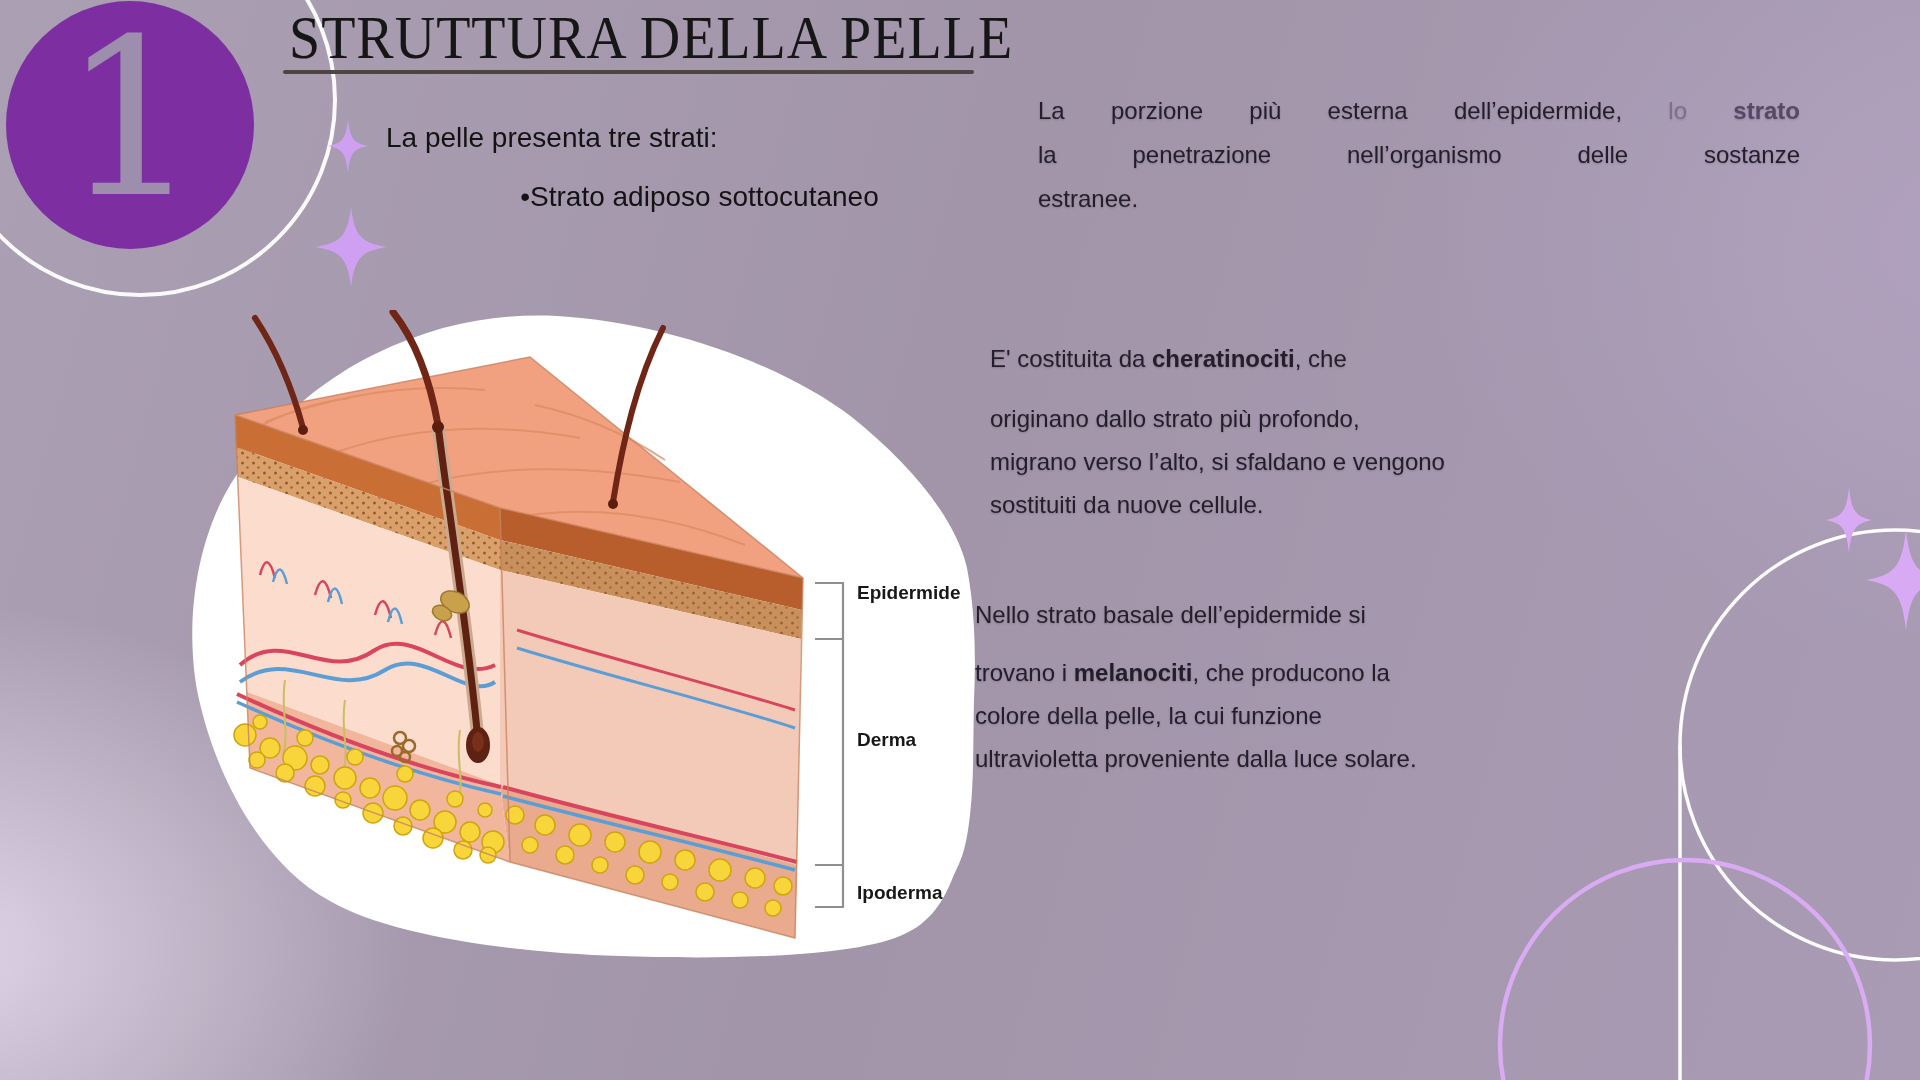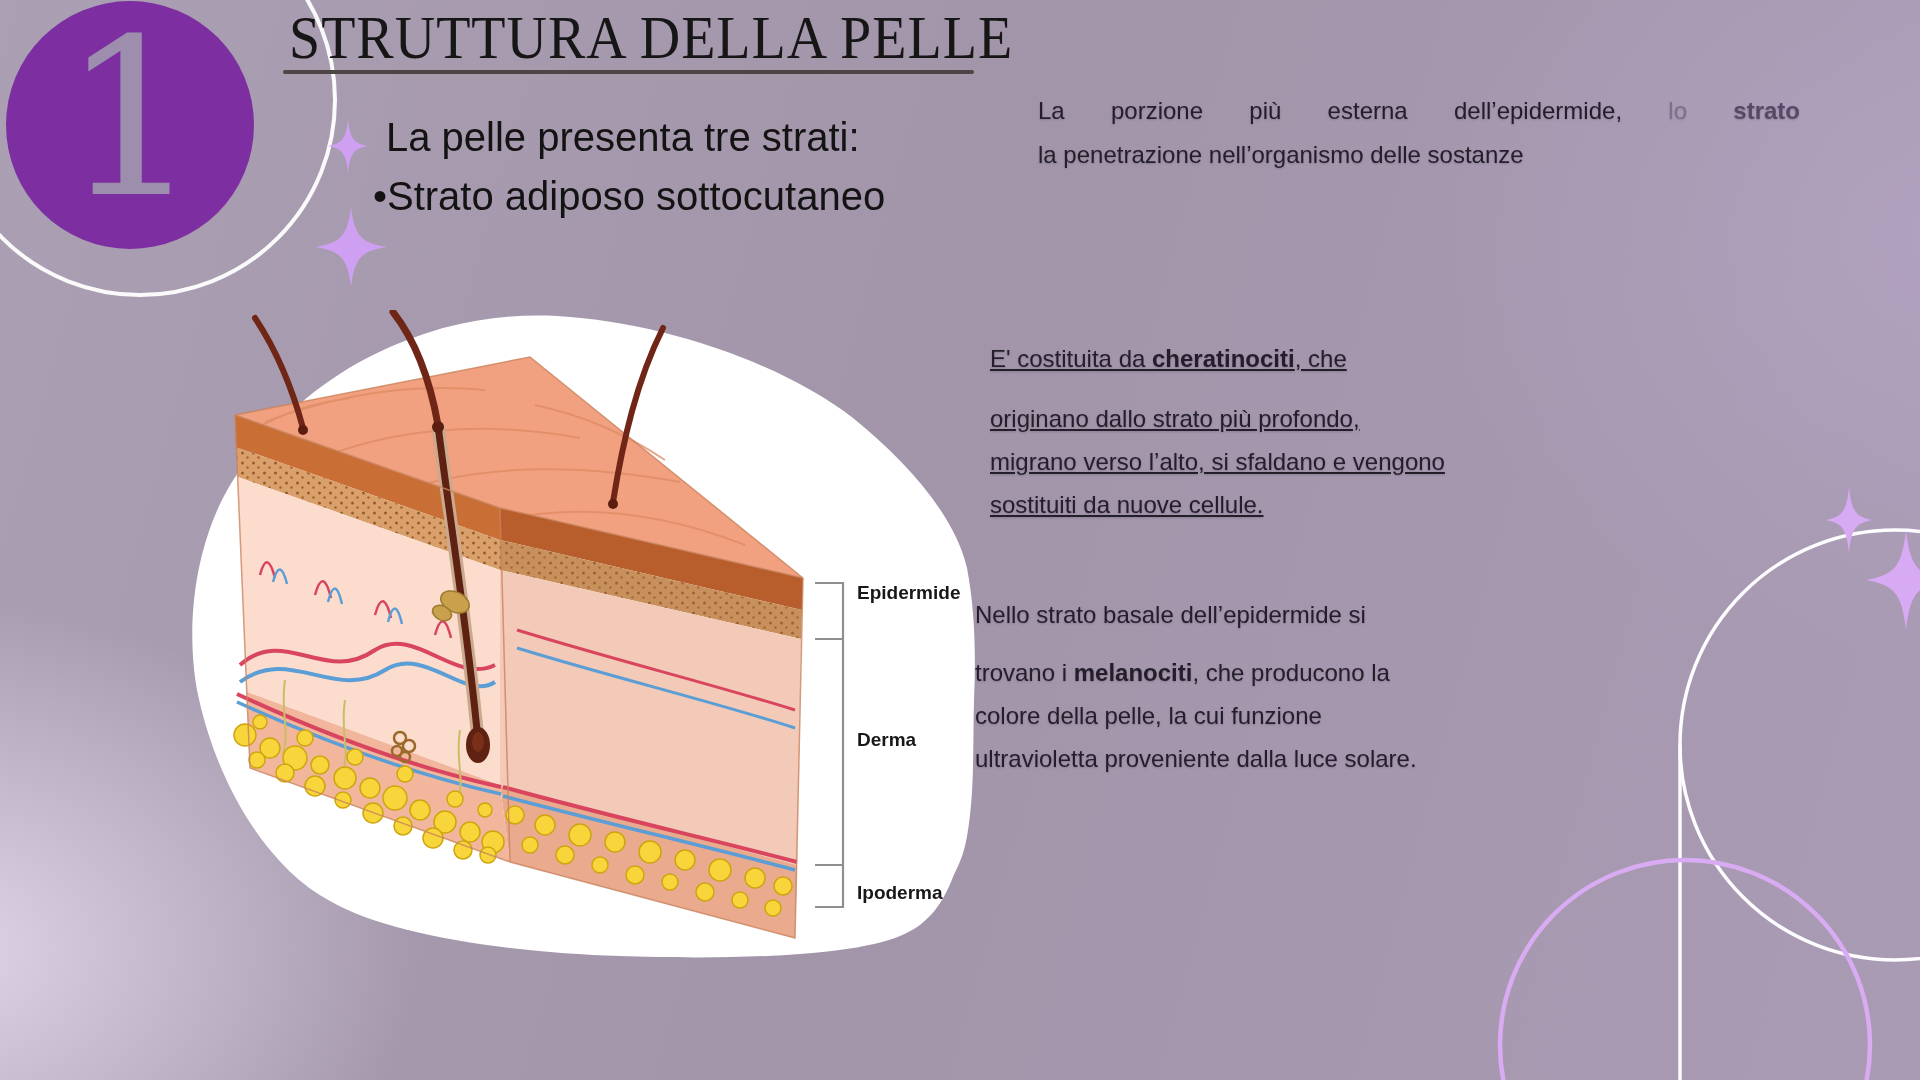--- a/index.html
+++ b/index.html
@@ -25,26 +25,26 @@
     font-family:"Liberation Serif","DejaVu Serif",serif;font-weight:400;
     font-size:56px;color:#161616;letter-spacing:1px;white-space:nowrap;
     transform:scaleY(1.1);transform-origin:left top;
   }
   .underline{position:absolute;left:283px;top:70px;width:691px;height:4px;background:#4e4444;border-radius:2px;}
   .rt{position:absolute;font-size:24px;color:#241e2b;text-shadow:0 1px 2px rgba(40,30,55,.22);}
   .rtline{display:block;}
   .b{font-weight:bold;}
   .muted{color:#7e6f8c;}
   .pb{font-weight:bold;color:#584868;}
-  .intro{left:386px;top:108px;width:640px;font-size:40px;line-height:59px;color:#131313;text-shadow:none;}
-  .intro .rtline:last-child{margin-left:-13px;}
+  .intro{left:386px;top:108px;width:640px;font-size:28px;line-height:59px;color:#131313;text-shadow:none;}
+  .intro .rtline:last-child{margin-left:-13px;text-align:center;}
   .p1{left:1038px;top:89px;width:762px;line-height:44px;}
   .p1 .rtline{text-align:justify;text-align-last:justify;}
   .p1 .rtline:last-child{text-align-last:left;}
-  .p2{left:990px;top:337px;width:720px;line-height:43px;text-decoration:underline;}
+  .p2{left:990px;top:337px;width:720px;line-height:43px;}
   .p2 .rtline:first-child{margin-bottom:17px;}
   .p3{left:975px;top:593px;width:745px;line-height:43px;}
   .p3 .rtline:first-child{margin-bottom:15px;}
   .blob-svg{position:absolute;left:185px;top:310px;width:800px;height:660px;}
   .dlabel{font-family:"Liberation Sans",sans-serif;font-size:19px;font-weight:bold;fill:#181818;}
 </style>
 </head>
 <body>
 
 <div class="slide">
@@ -198,20 +198,21 @@
 
     <path d="M630,273 L658,273 L658,597 L630,597 M630,329 L658,329 M630,555 L658,555" fill="none" stroke="#8f8f8f" stroke-width="2.2"></path>
     <text class="dlabel" x="672" y="289">Epidermide</text>
     <text class="dlabel" x="672" y="436">Derma</text>
     <text class="dlabel" x="672" y="589">Ipoderma</text>
   </svg>
 
   <div class="rt p1">
       <div class="rtline"><span>La porzione più esterna dell’epidermide, </span><span class="muted">lo </span><span class="pb">strato</span></div>
       <div class="rtline"><span>la penetrazione nell’organismo delle sostanze</span></div>
+      <div class="rtline"><span>estranee.</span></div>
     </div>
   <div class="rt p2">
       <div class="rtline"><span>E' costituita da </span><span class="b">cheratinociti</span><span>, che</span></div>
       <div class="rtline"><span>originano dallo strato più profondo,</span></div>
       <div class="rtline"><span>migrano verso l’alto, si sfaldano e vengono</span></div>
       <div class="rtline"><span>sostituiti da nuove cellule.</span></div>
     </div>
   <div class="rt p3">
       <div class="rtline"><span>Nello strato basale dell’epidermide si</span></div>
       <div class="rtline"><span>trovano i </span><span class="b">melanociti</span><span>, che producono la</span></div>

